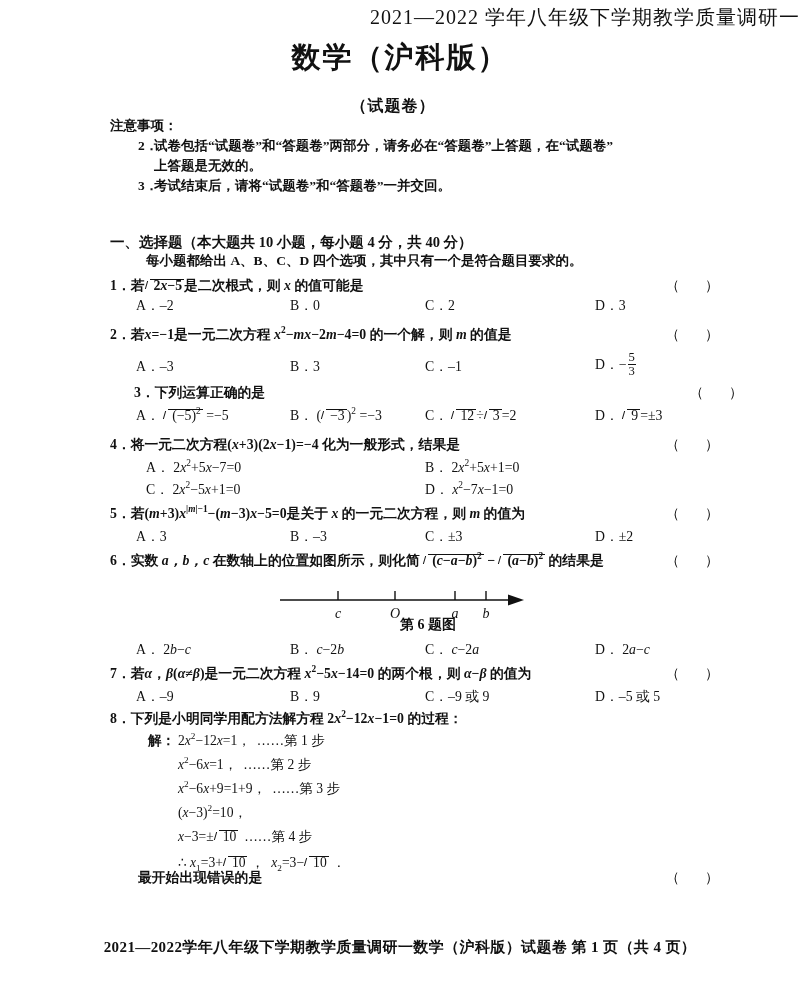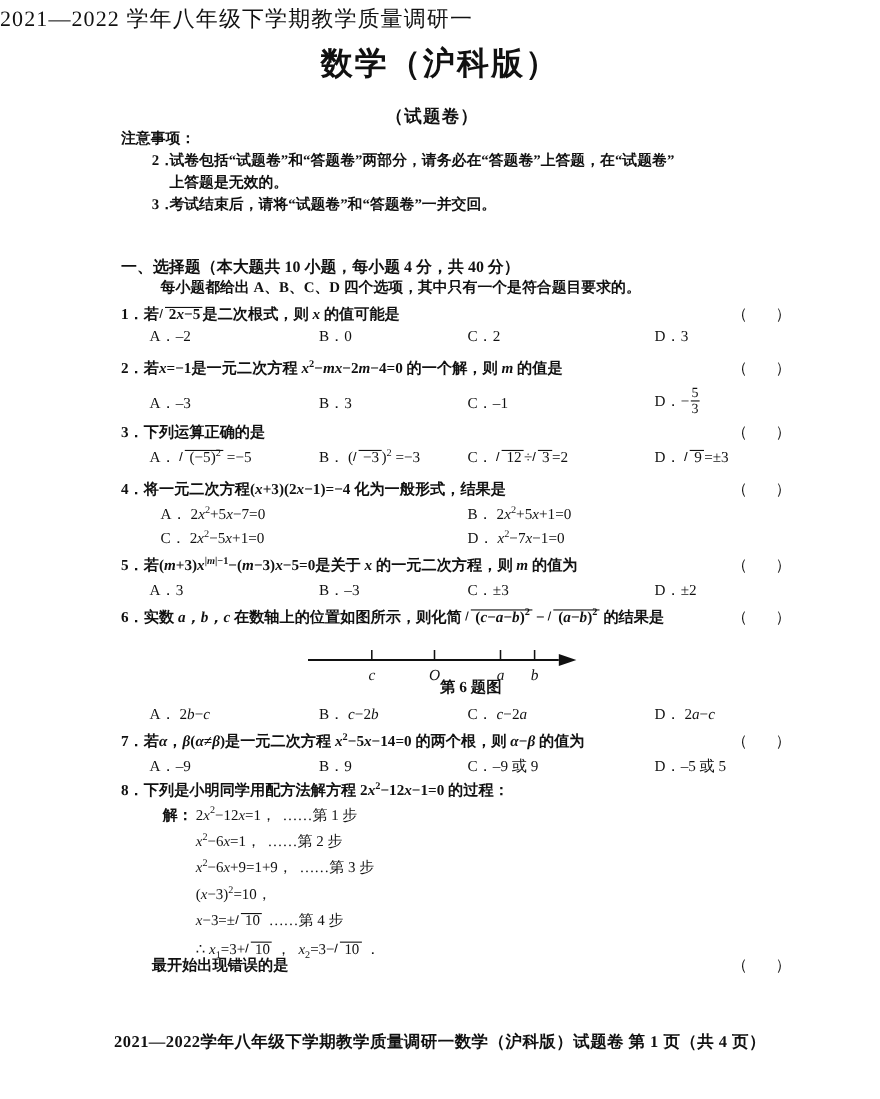--- a/index.html
+++ b/index.html
@@ -5,21 +5,21 @@
   html,body{margin:0;padding:0;}
   body{
     width:800px;height:999px;background:#ffffff;
     font-family:"Liberation Serif","DejaVu Serif",serif;
     color:#111;position:relative;overflow:hidden;
   }
   .page{position:relative;width:800px;height:999px;}
 
   
   .title1{
-    position:absolute;top:4px;left:0;width:800px;text-align:left;
+    position:absolute;top:4px;left:0;width:800px;text-align:right;
     font-size:20px;letter-spacing:1px;font-weight:500;
   }
   .title2{
     position:absolute;top:38px;left:0;width:800px;text-align:center;
     font-size:29px;font-weight:bold;letter-spacing:2px;
   }
   .title3{
     position:absolute;top:96px;left:0;width:786px;text-align:center;
     font-size:16px;font-weight:bold;letter-spacing:1px;
   }
@@ -122,21 +122,21 @@
     <span class="qnum">2．</span><span class="stem"><span>若</span><i class="v">x</i>=−1<span>是一元二次方程</span> <i class="v">x</i><sup>2</sup>−<i class="v">mx</i>−2<i class="v">m</i>−4=0 <span>的一个解，则</span>&nbsp;<i class="v">m</i>&nbsp;<span>的值是</span></span>
     <span class="paren">（ ）</span>
   </div>
   <div class="opts" style="top:352px;height:34px;">
     <span class="opt o1" style="top:6px;">A．–3</span>
     <span class="opt o2" style="top:6px;">B．3</span>
     <span class="opt o3" style="top:6px;">C．–1</span>
     <span class="opt o4" style="top:0px;"><span>D．</span><span class="neg-frac">−<span class="frac"><span class="top">5</span><span class="bar"></span><span class="bot">3</span></span></span></span>
   </div>
 
-  <div class="q" style="top:384px;">
+  <div class="q" style="top:384px;margin-left:24px;">
     <span class="qnum">3．</span><span class="stem">下列运算正确的是</span>
     <span class="paren">（ ）</span>
   </div>
   <div class="opts" style="top:407px;">
     <span class="opt o1"><span>A．</span>&nbsp;<span class="sq">(−5)<sup>2</sup></span> =−5</span>
     <span class="opt o2"><span>B．</span>&nbsp;(<span class="sq">−3</span>)<sup>2</sup> =−3</span>
     <span class="opt o3"><span>C．</span>&nbsp;<span class="sq">12</span>÷<span class="sq">3</span>=2</span>
     <span class="opt o4"><span>D．</span>&nbsp;<span class="sq">9</span>=±3</span>
   </div>
 

